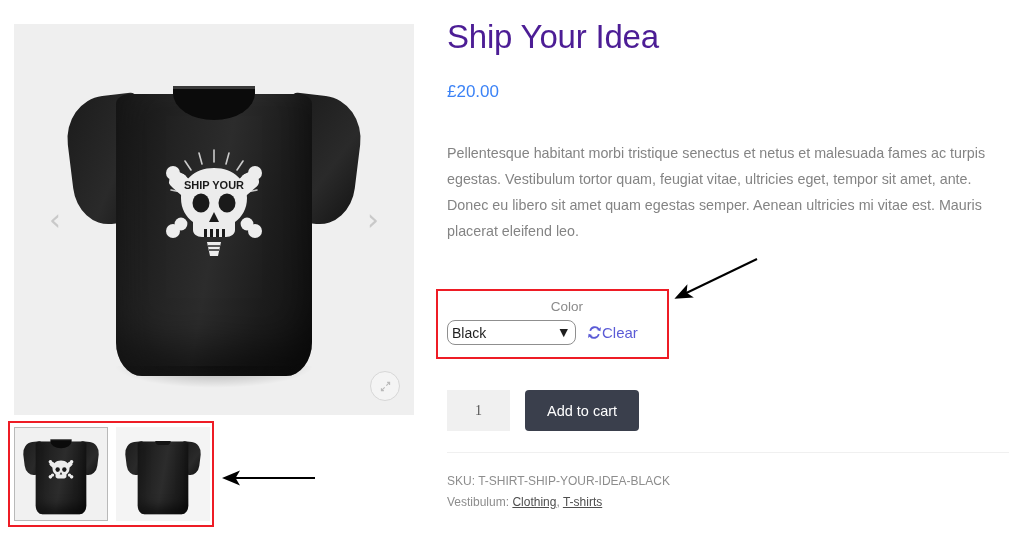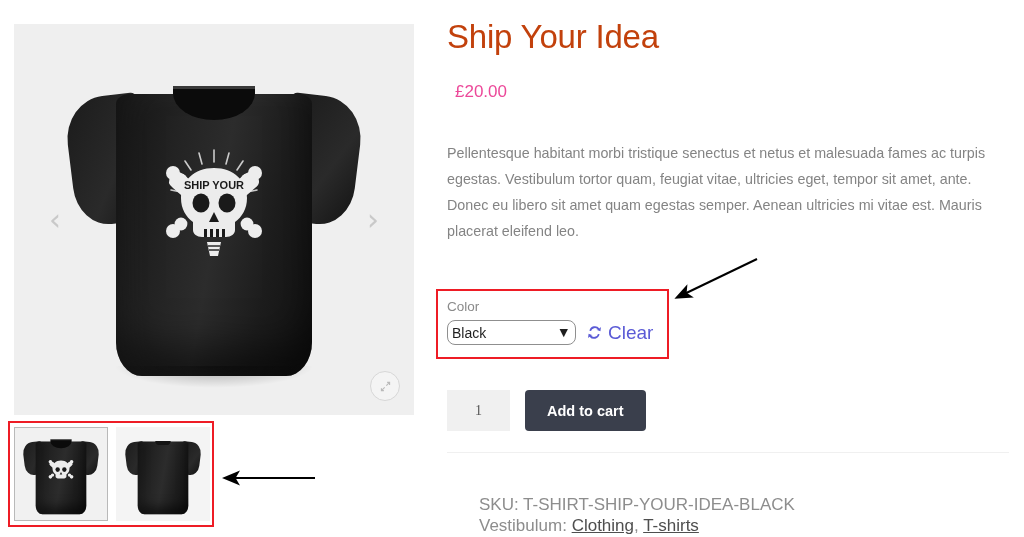--- a/index.html
+++ b/index.html
@@ -179,30 +179,29 @@
   #summary {
     position: absolute;
     left: 447px;
     top: 18px;
     width: 562px;
   }
   #product-title {
     font-size: 33px;
     line-height: 1.15;
     font-weight: 400;
-    color: #c2410c;
+    color: #4c1d95;
     margin: 0;
     letter-spacing: -0.2px;
   }
   #price {
     margin-top: 26px;
     font-size: 17px;
-    color: #ec4899;
+    color: #3b82f6;
     font-weight: 400;
-    margin-left: 8px;
   }
   #description {
     margin-top: 38px;
     font-size: 14.3px;
     line-height: 26px;
     color: #848484;
     width: 562px;
   }
 
   
@@ -218,20 +217,21 @@
   #variations {
     position: absolute;
     left: 0;
     top: 281px;
     width: 240px;
   }
   .variation-label {
     font-size: 13.5px;
     color: #8a8a8a;
     margin-bottom: 6px;
+    text-align: center;
   }
   .variation-row {
     display: flex;
     align-items: center;
     gap: 11px;
   }
   #color-select {
     width: 129px;
     height: 25px;
     font-size: 14px;
@@ -252,23 +252,22 @@
     top: 50%;
     transform: translateY(-55%);
     pointer-events: none;
     font-size: 11px;
     color: #1f1f1f;
     font-family: "DejaVu Sans", sans-serif;
   }
   #clear-link {
     display: inline-flex;
     align-items: center;
-    gap: 6px;
     color: #5b5bd6;
-    font-size: 19px;
+    font-size: 15px;
     text-decoration: none;
     cursor: pointer;
   }
   #clear-link svg { width: 15px; height: 15px; fill: #5b5bd6; }
 
   
   #cart-row {
     position: absolute;
     left: 0;
     top: 372px;
@@ -288,42 +287,41 @@
     box-sizing: border-box;
   }
   #add-to-cart {
     height: 41px;
     padding: 0 22px;
     background: #3a3f4c;
     color: #ffffff;
     border: none;
     border-radius: 4px;
     font-size: 14.5px;
-    font-weight: bold;
+    font-weight: normal;
     cursor: pointer;
     font-family: "Liberation Sans", sans-serif;
   }
 
   
   #divider {
     position: absolute;
     left: 0;
     top: 434px;
     width: 562px;
     height: 1px;
     background: #f0f0f0;
   }
   #product-meta {
     position: absolute;
     left: 0;
-    top: 476px;
-    font-size: 17px;
+    top: 453px;
+    font-size: 12px;
     line-height: 21px;
     color: #8d8d8d;
-    margin-left: 32px;
   }
   #product-meta a {
     color: #4e4e4e;
     text-decoration: underline;
     font-weight: normal;
   }
 
   
   .annot { position: absolute; pointer-events: none; }
   #arrow-variation { left: 668px; top: 256px; width: 92px; height: 48px; }

